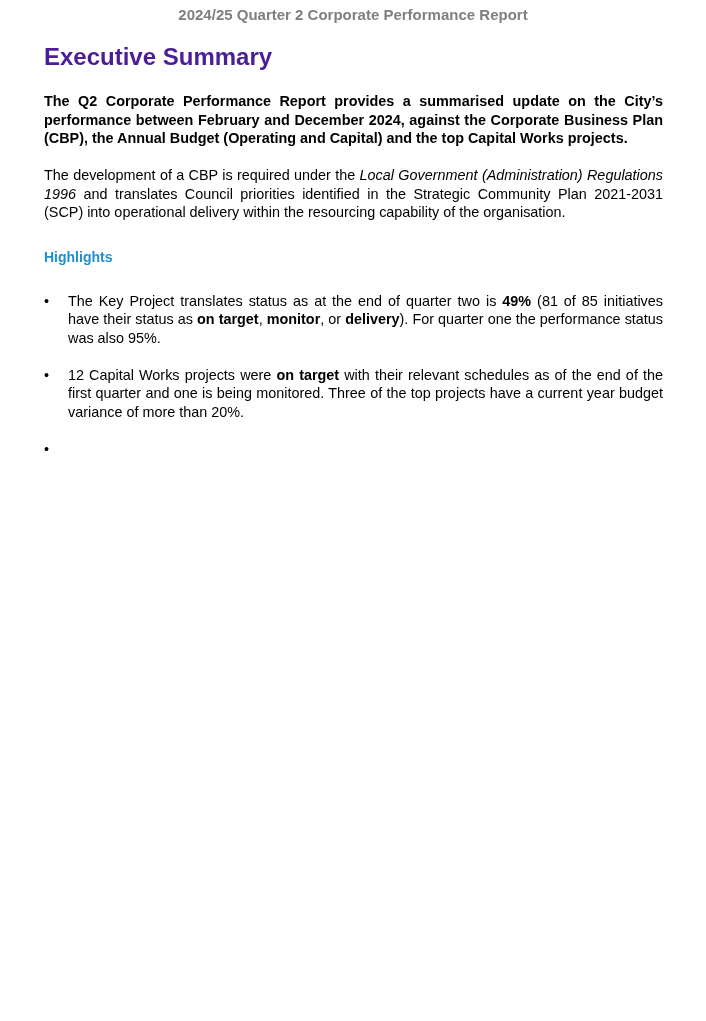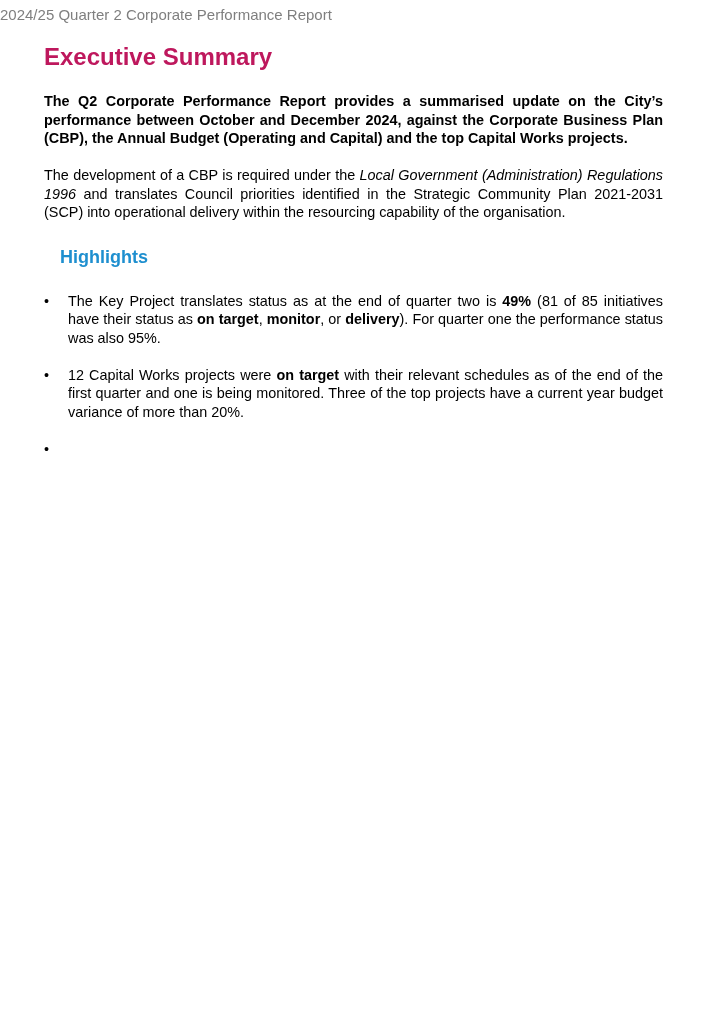--- a/index.html
+++ b/index.html
@@ -1,51 +1,51 @@
 <!DOCTYPE html>
 <html><head>
   <meta charset="utf-8">
   <style>
     html, body { margin: 0; padding: 0; background: #ffffff; }
     body {
       width: 706px; height: 1021px; position: relative; overflow: hidden;
       font-family: "Liberation Sans", sans-serif; color: #000;
     }
     .running-header {
-      position: absolute; top: 6px; left: 0; width: 706px; text-align: left;
-      font-size: 15px; font-weight: normal; color: #7f7f7f;
+      position: absolute; top: 6px; left: 0; width: 706px; text-align: center;
+      font-size: 15px; font-weight: bold; color: #7f7f7f;
     }
     .content { position: absolute; left: 44px; top: 40px; width: 619px; }
     h1 {
-      margin: 0; font-size: 24px; font-weight: bold; color: #be185d;
+      margin: 0; font-size: 24px; font-weight: bold; color: #4c1d95;
       line-height: 34px;
     }
     p { margin: 0; font-size: 14.4px; line-height: 18.5px; text-align: justify; }
     .intro { margin-top: 18px; font-weight: bold; }
     .para { margin-top: 18.5px; }
     h2 {
-      margin: 16px; margin-top: 22px; font-size: 18px; font-weight: bold;
+      margin: 0; margin-top: 22px; font-size: 14px; font-weight: bold;
       color: #1e8fcf; line-height: 26px;
     }
     ul { list-style: none; margin: 0; padding: 0; margin-top: 22px; }
     li { position: relative; padding-left: 24px; font-size: 14.4px; line-height: 18.5px; text-align: justify; margin-bottom: 18.5px; }
     .bullet { position: absolute; left: 0; top: 0; }
     .footer {
       position: absolute; top: 1030px; left: 0; width: 706px; text-align: center; font-size: 14px;
     }
   </style>
 </head>
 <body>
 
 <div class="running-header">2024/25 Quarter 2 Corporate Performance Report</div>
 
 <div class="content">
   <h1>Executive Summary</h1>
 
-  <p class="intro">The Q2 Corporate Performance Report provides a summarised update on the City’s performance between October and December 2024, against the Corporate Business Plan (CBP), the Annual Budget (Operating and Capital) and the top Capital Works projects.</p>
+  <p class="intro">The Q2 Corporate Performance Report provides a summarised update on the City’s performance between February and December 2024, against the Corporate Business Plan (CBP), the Annual Budget (Operating and Capital) and the top Capital Works projects.</p>
 
   <p class="para"><span>The development of a CBP is required under the </span><i>Local Government (Administration) Regulations 1996</i><span> and translates Council priorities identified in the Strategic Community Plan 2021-2031 (SCP) into operational delivery within the resourcing capability of the organisation.</span></p>
 
 
 
   <h2>Highlights</h2>
 
   <ul>
     <li>
       <span class="bullet">•</span>

